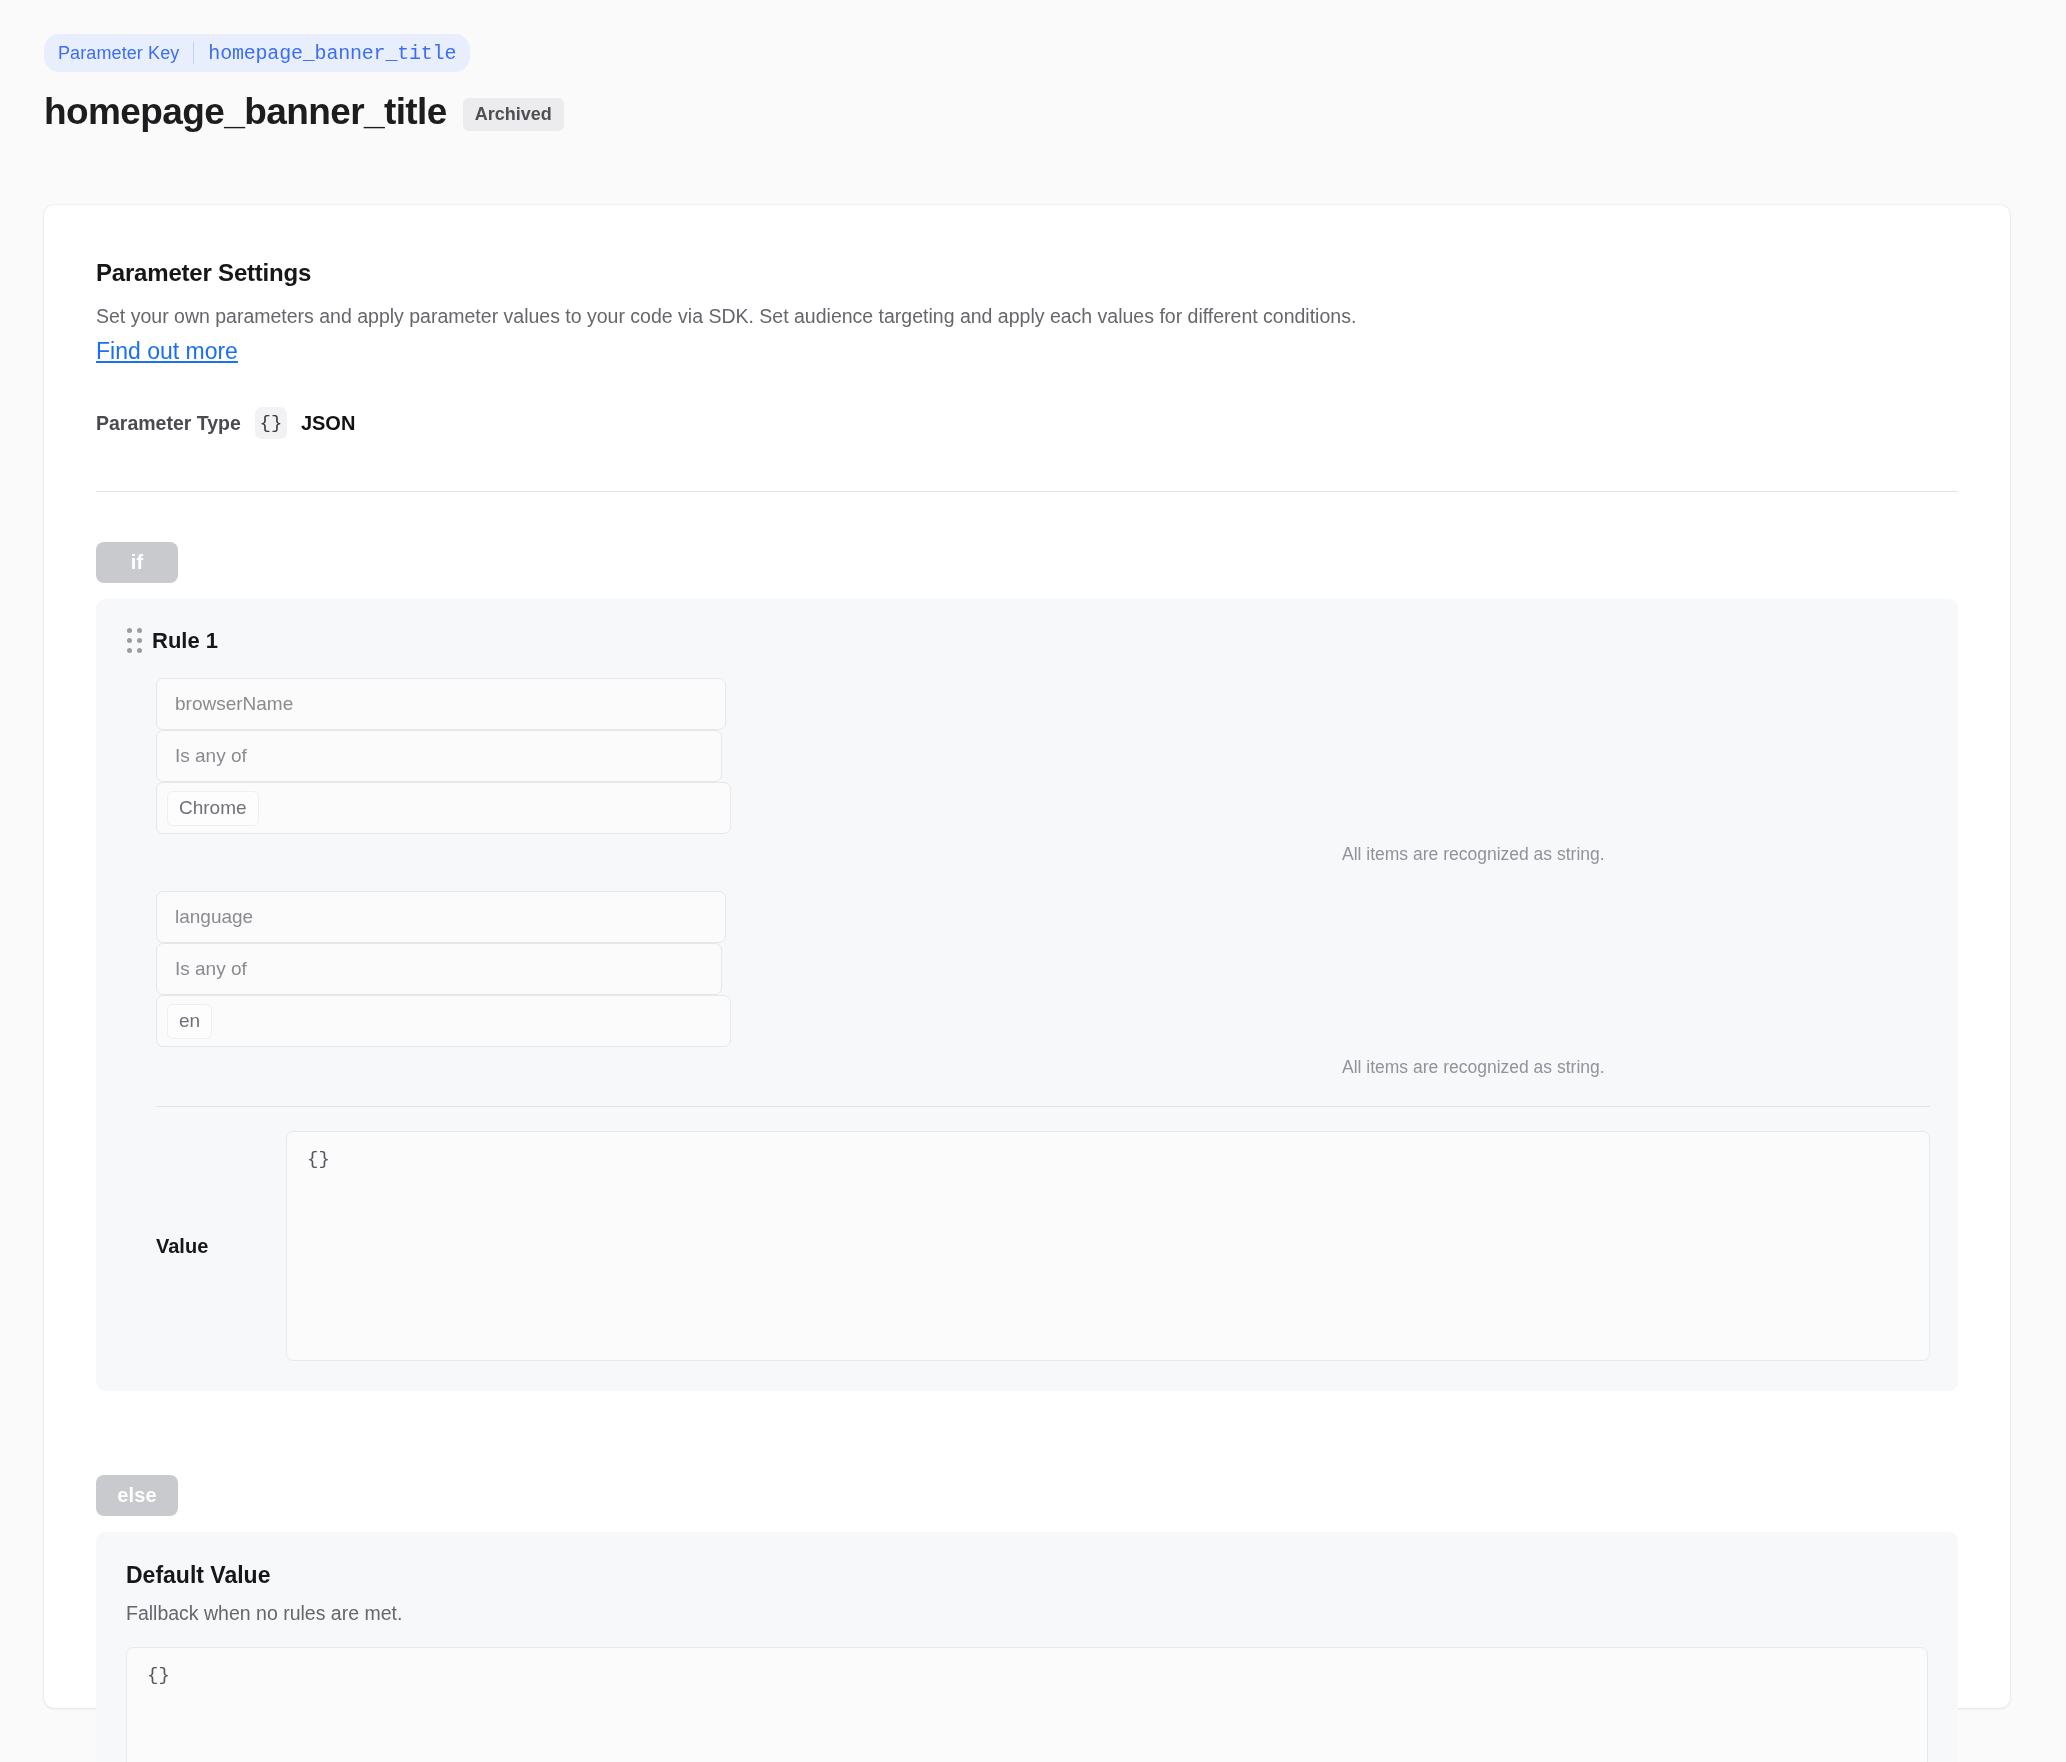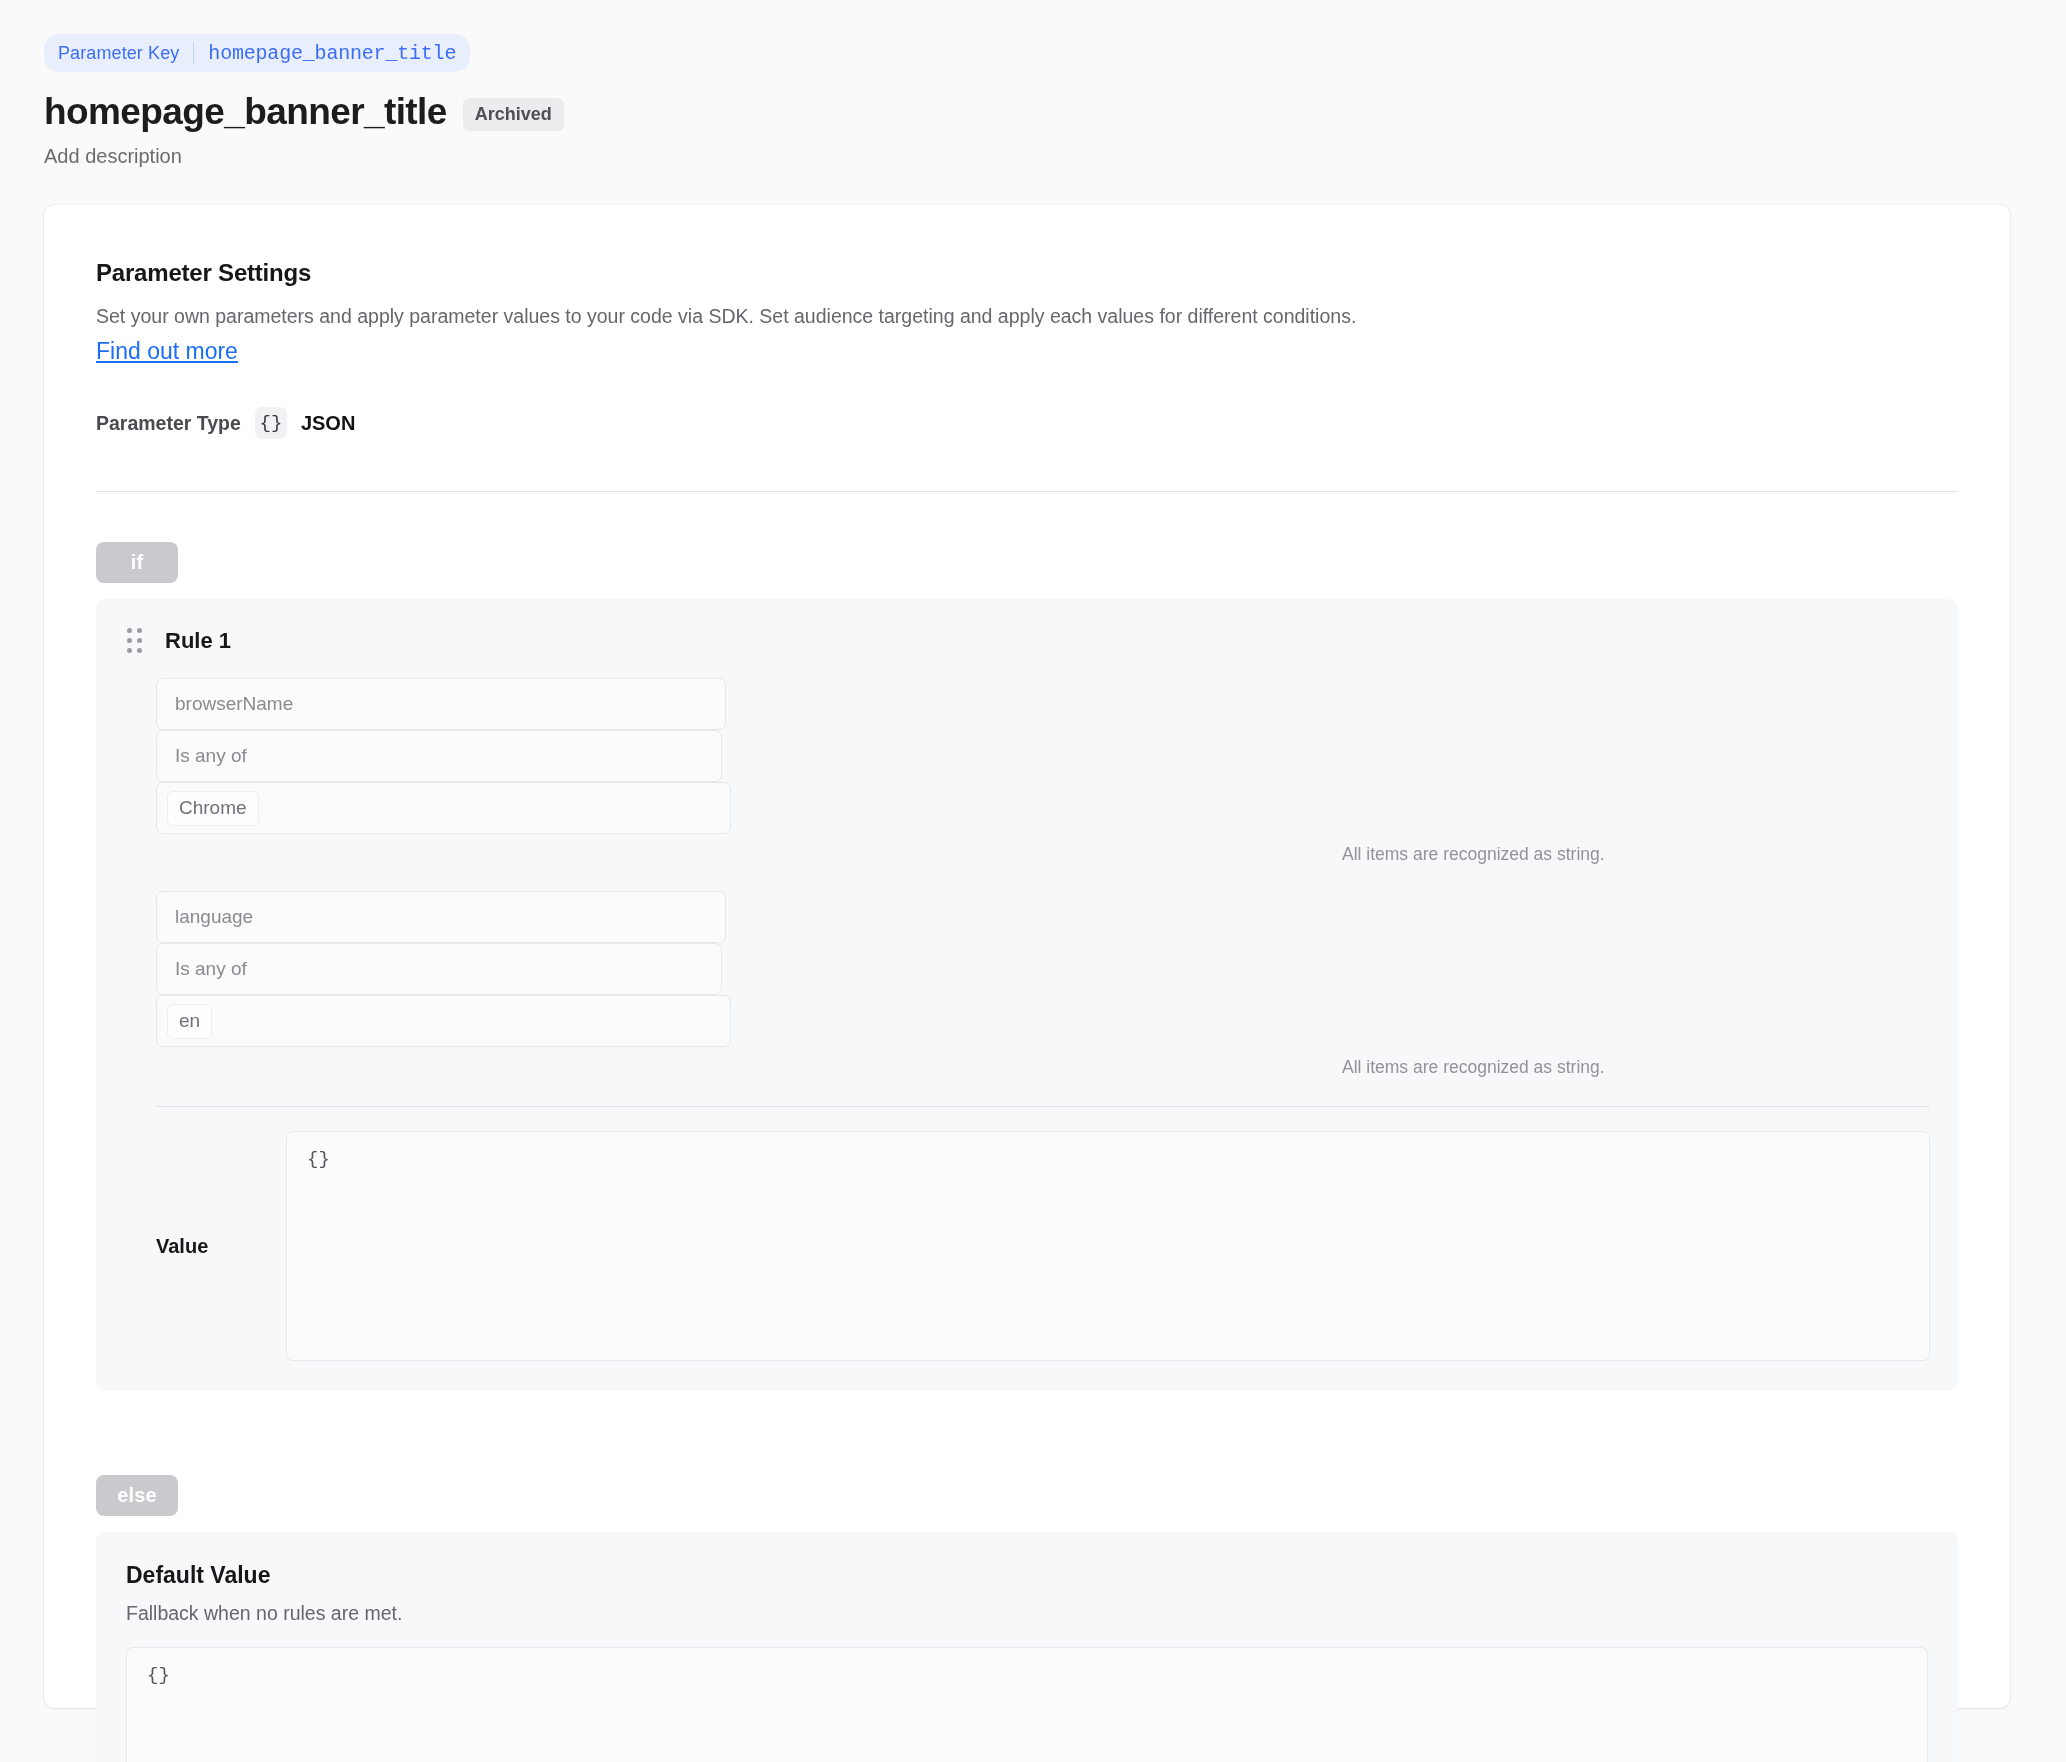--- a/index.html
+++ b/index.html
@@ -161,21 +161,21 @@
   
   .rule-card {
     margin-top: 16px;
     background: #f7f8fa;
     border-radius: 9px;
     padding: 26px 28px 30px 28px;
   }
   .rule-head {
     display: flex;
     align-items: center;
-    gap: 20px;
+    gap: 7px;
   }
   .drag-handle {
     display: grid;
     grid-template-columns: repeat(2, 5px);
     grid-template-rows: repeat(3, 5px);
     gap: 5px;
     cursor: grab;
     padding: 3px;
   }
   .drag-handle i {
@@ -304,21 +304,20 @@
     <span class="pk-label">Parameter Key</span>
     <span class="pk-divider"></span>
     <span class="pk-value">homepage_banner_title</span>
   </div>
 
   <div class="title-row">
     <div class="page-title">homepage_banner_title</div>
     <div class="archived-badge">Archived</div>
   </div>
 
-  <div class="add-description">Add description</div>
 </div>
 
 <div class="main-card">
   <div class="card-inner">
 
     <div class="section-title">Parameter Settings</div>
     <div class="section-desc">Set your own parameters and apply parameter values to your code via SDK. Set audience targeting and apply each values for different conditions.</div>
     <a class="find-out-more">Find out more</a>
 
     <div class="param-type-row">

